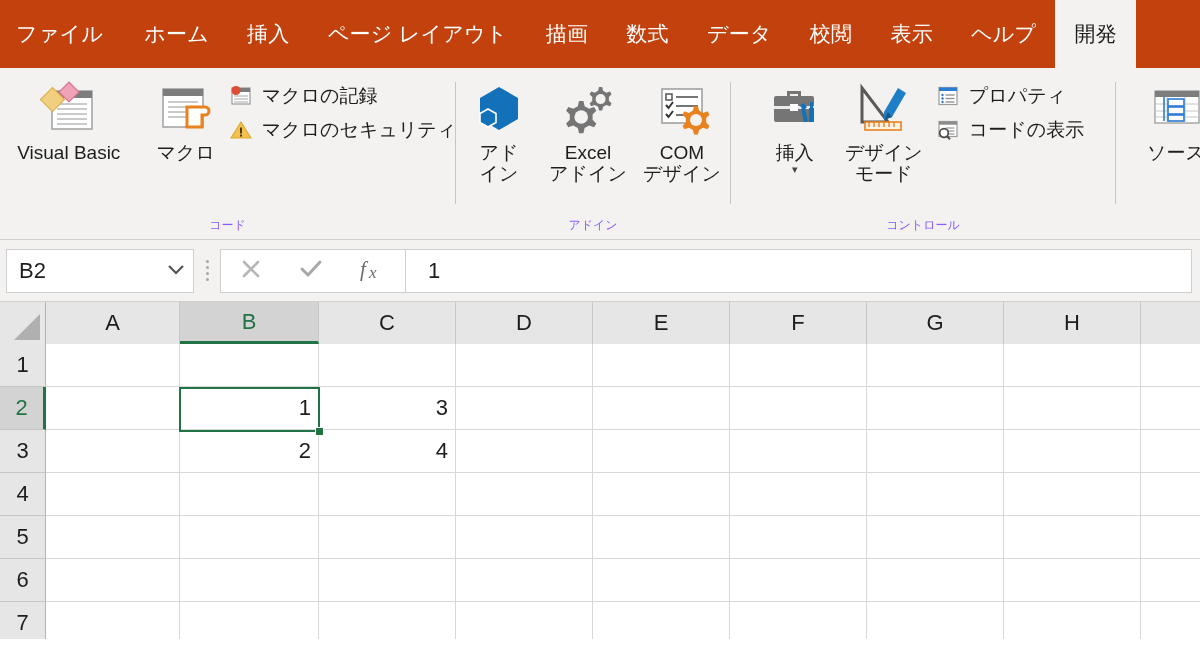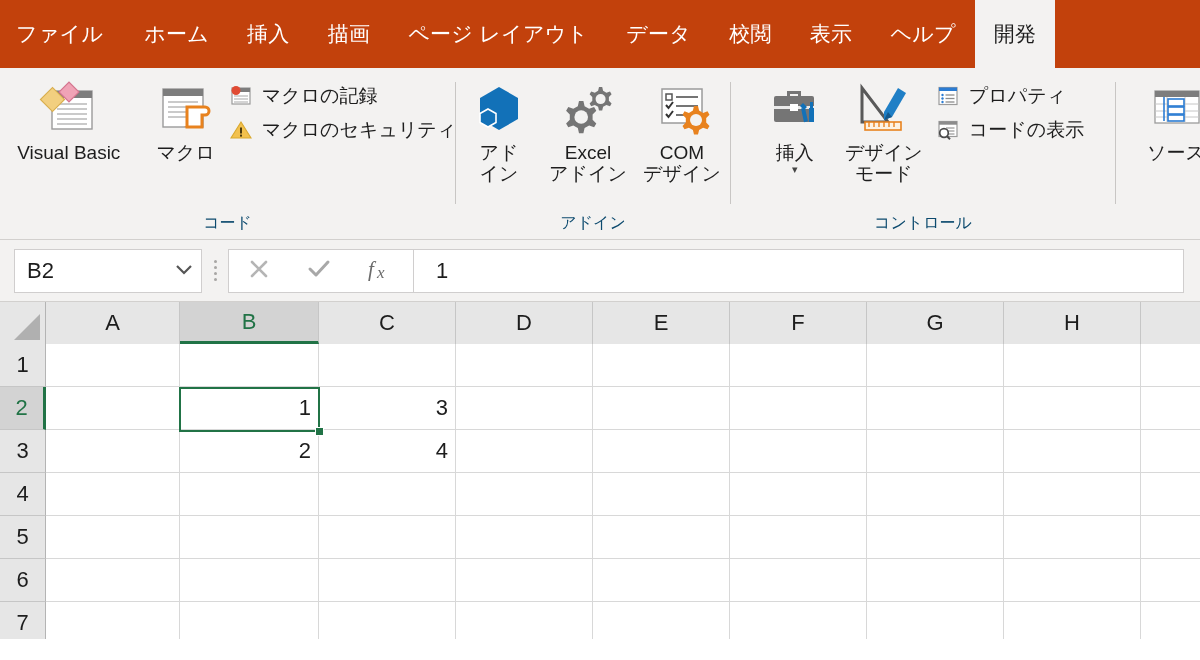--- a/index.html
+++ b/index.html
@@ -57,22 +57,22 @@
     display: flex;
     align-items: flex-start;
     height: 140px;
     padding-top: 6px;
   }
   .group-label {
     position: absolute;
     bottom: 6px;
     left: 0; right: 0;
     text-align: center;
-    font-size: 16px;
-    color: #0c4a6e;
+    font-size: 12px;
+    color: #8b5cf6;
   }
   .group-sep {
     width: 1px;
     background: #c8c6c4;
     height: 122px;
     margin-top: 14px;
     flex: none;
   }
 
   
@@ -133,21 +133,21 @@
     color: #1d1d1d;
     white-space: nowrap;
   }
 
   
   .fbar {
     height: 62px;
     background: #f3f2f1;
     display: flex;
     align-items: center;
-    padding: 0 12px;
+    padding: 0 4px;
     border-bottom: 1px solid #d2d0ce;
   }
   .namebox {
     width: 188px; height: 44px;
     background: #ffffff;
     border: 1px solid #d0cece;
     display: flex;
     align-items: center;
     padding: 0 8px 0 12px;
     margin-left: 2px;
@@ -268,22 +268,23 @@
     pointer-events: none;
   }
 </style>
 </head>
 <body>
 
 <div class="tabbar">
   <div class="tab first">ファイル</div>
   <div class="tab">ホーム</div>
   <div class="tab">挿入</div>
+  <div class="tab">ページ レイアウト</div>
   <div class="tab">描画</div>
-  <div class="tab">ページ レイアウト</div>
+  <div class="tab">数式</div>
   <div class="tab">データ</div>
   <div class="tab">校閲</div>
   <div class="tab">表示</div>
   <div class="tab">ヘルプ</div>
   <div class="tab active">開発</div>
 </div>
 
 <div class="ribbon">
 
   <div class="group" style="width:455px">

